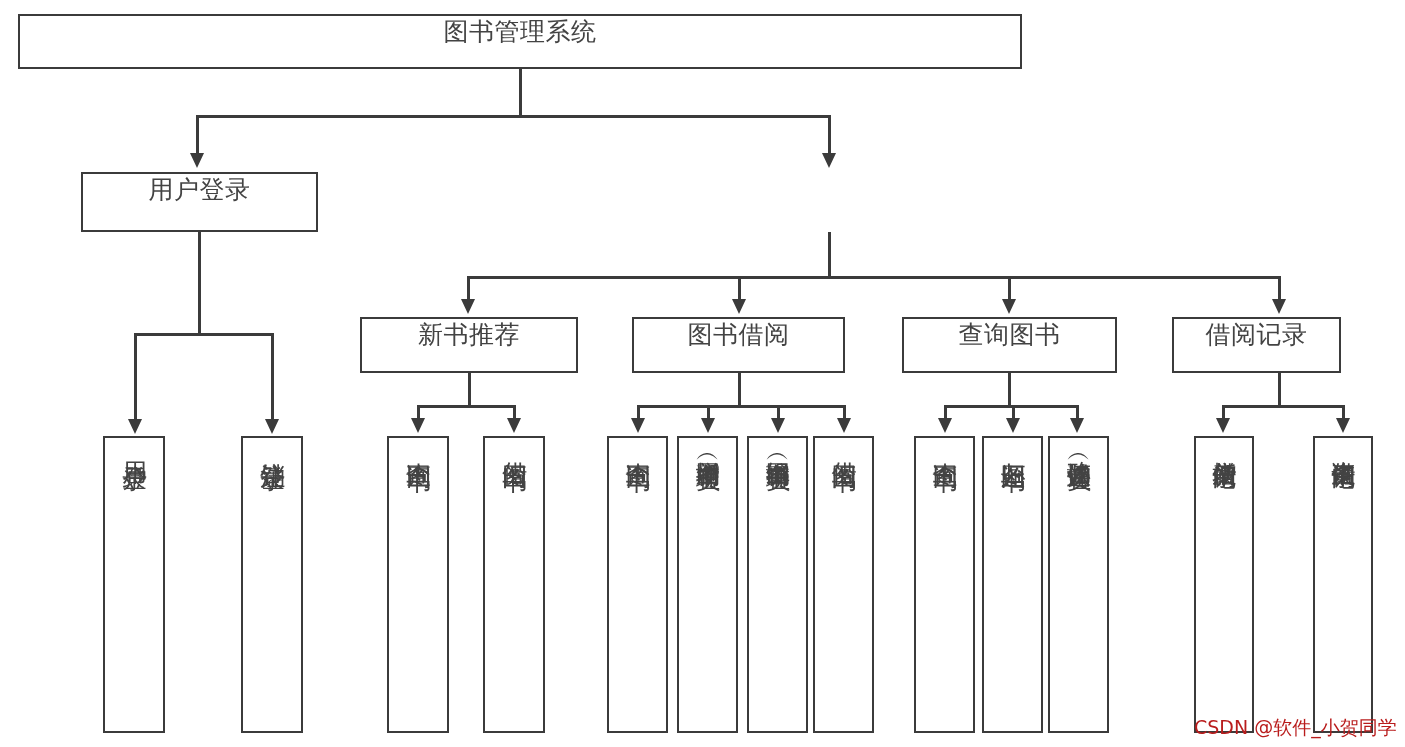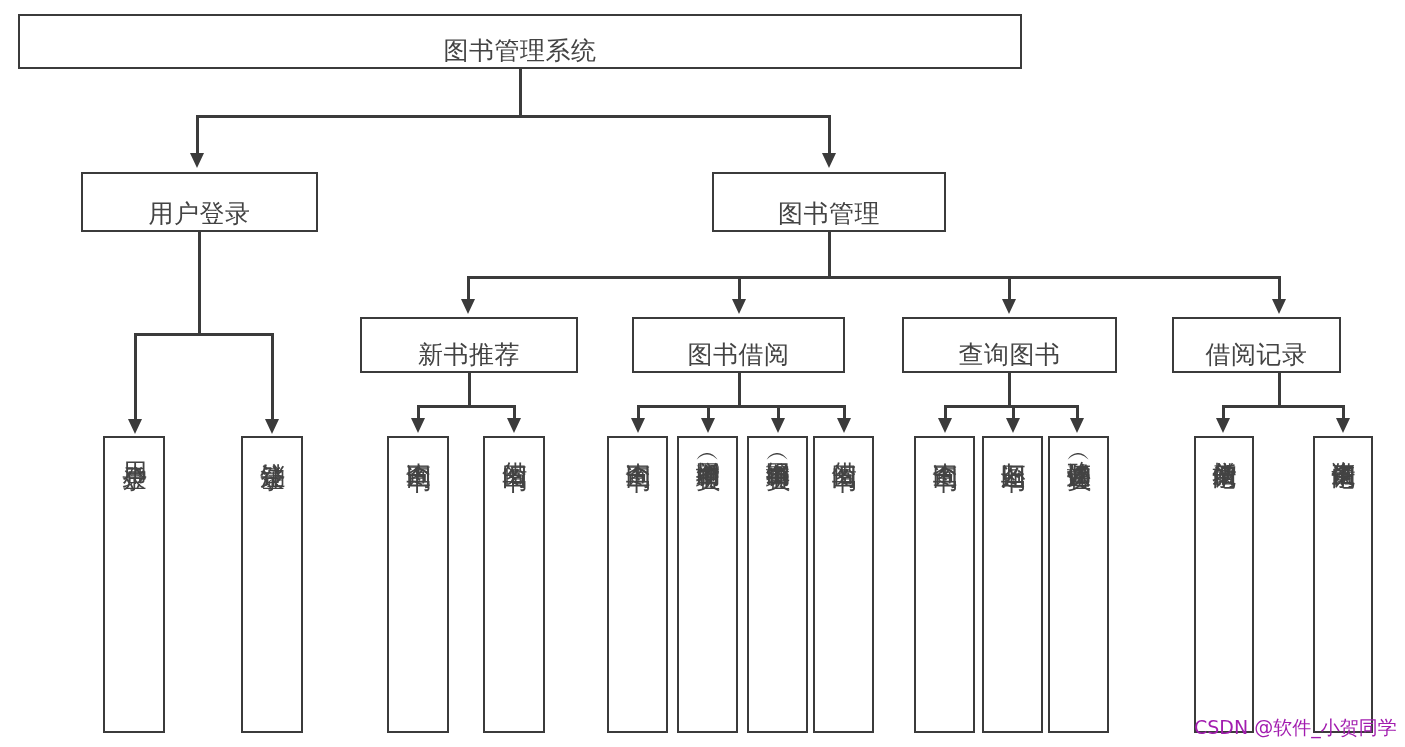--- a/index.html
+++ b/index.html
@@ -16,21 +16,21 @@
     height: 747px;
     background: #ffffff;
     overflow: hidden;
   }
   .node {
     position: absolute;
     box-sizing: border-box;
     border: 2.5px solid #3b3b3b;
     background: #ffffff;
     display: flex;
-    align-items: flex-end;
+    align-items: flex-start;
     justify-content: center;
     color: #3a3a3a;
   }
   .node-label {
     display: block;
     text-align: center;
     line-height: 1.28;
     color: #434343;
     letter-spacing: 0.5px;
   }
@@ -68,21 +68,21 @@
   .arrow {
     position: absolute;
     width: 0;
     height: 0;
     border-left: 7px solid transparent;
     border-right: 7px solid transparent;
     border-top: 15px solid #3b3b3b;
   }
   #watermark {
     position: absolute;
-    color: #a21caf;
+    color: #b91c1c;
     font-size: 19px;
     white-space: nowrap;
     font-family: "DejaVu Sans", "Liberation Sans", sans-serif;
   }
 </style>
 </head>
 <body>
 
 <div id="canvas">
 
@@ -97,23 +97,20 @@
   <div class="vline" style="left:196px; top:115px; height:40px;"></div>
   <div class="arrow" style="left:190px; top:153px;"></div>
 
   <div class="vline" style="left:828px; top:115px; height:40px;"></div>
   <div class="arrow" style="left:822px; top:153px;"></div>
 
   <div class="node h" style="left:81px; top:172px; width:237px; height:60px;">
     <span class="node-label">用户登录</span>
   </div>
 
-  <div class="node h" style="left:712px; top:172px; width:234px; height:60px;">
-    <span class="node-label">图书管理</span>
-  </div>
 
   <div class="vline" style="left:198px; top:232px; height:102px;"></div>
   <div class="hline" style="left:134px; top:333px; width:140px;"></div>
   <div class="vline" style="left:134px; top:333px; height:88px;"></div>
   <div class="arrow" style="left:128px; top:419px;"></div>
   <div class="vline" style="left:271px; top:333px; height:88px;"></div>
   <div class="arrow" style="left:265px; top:419px;"></div>
 
   <div class="vline" style="left:828px; top:232px; height:46px;"></div>
   <div class="hline" style="left:467px; top:276px; width:813px;"></div>

